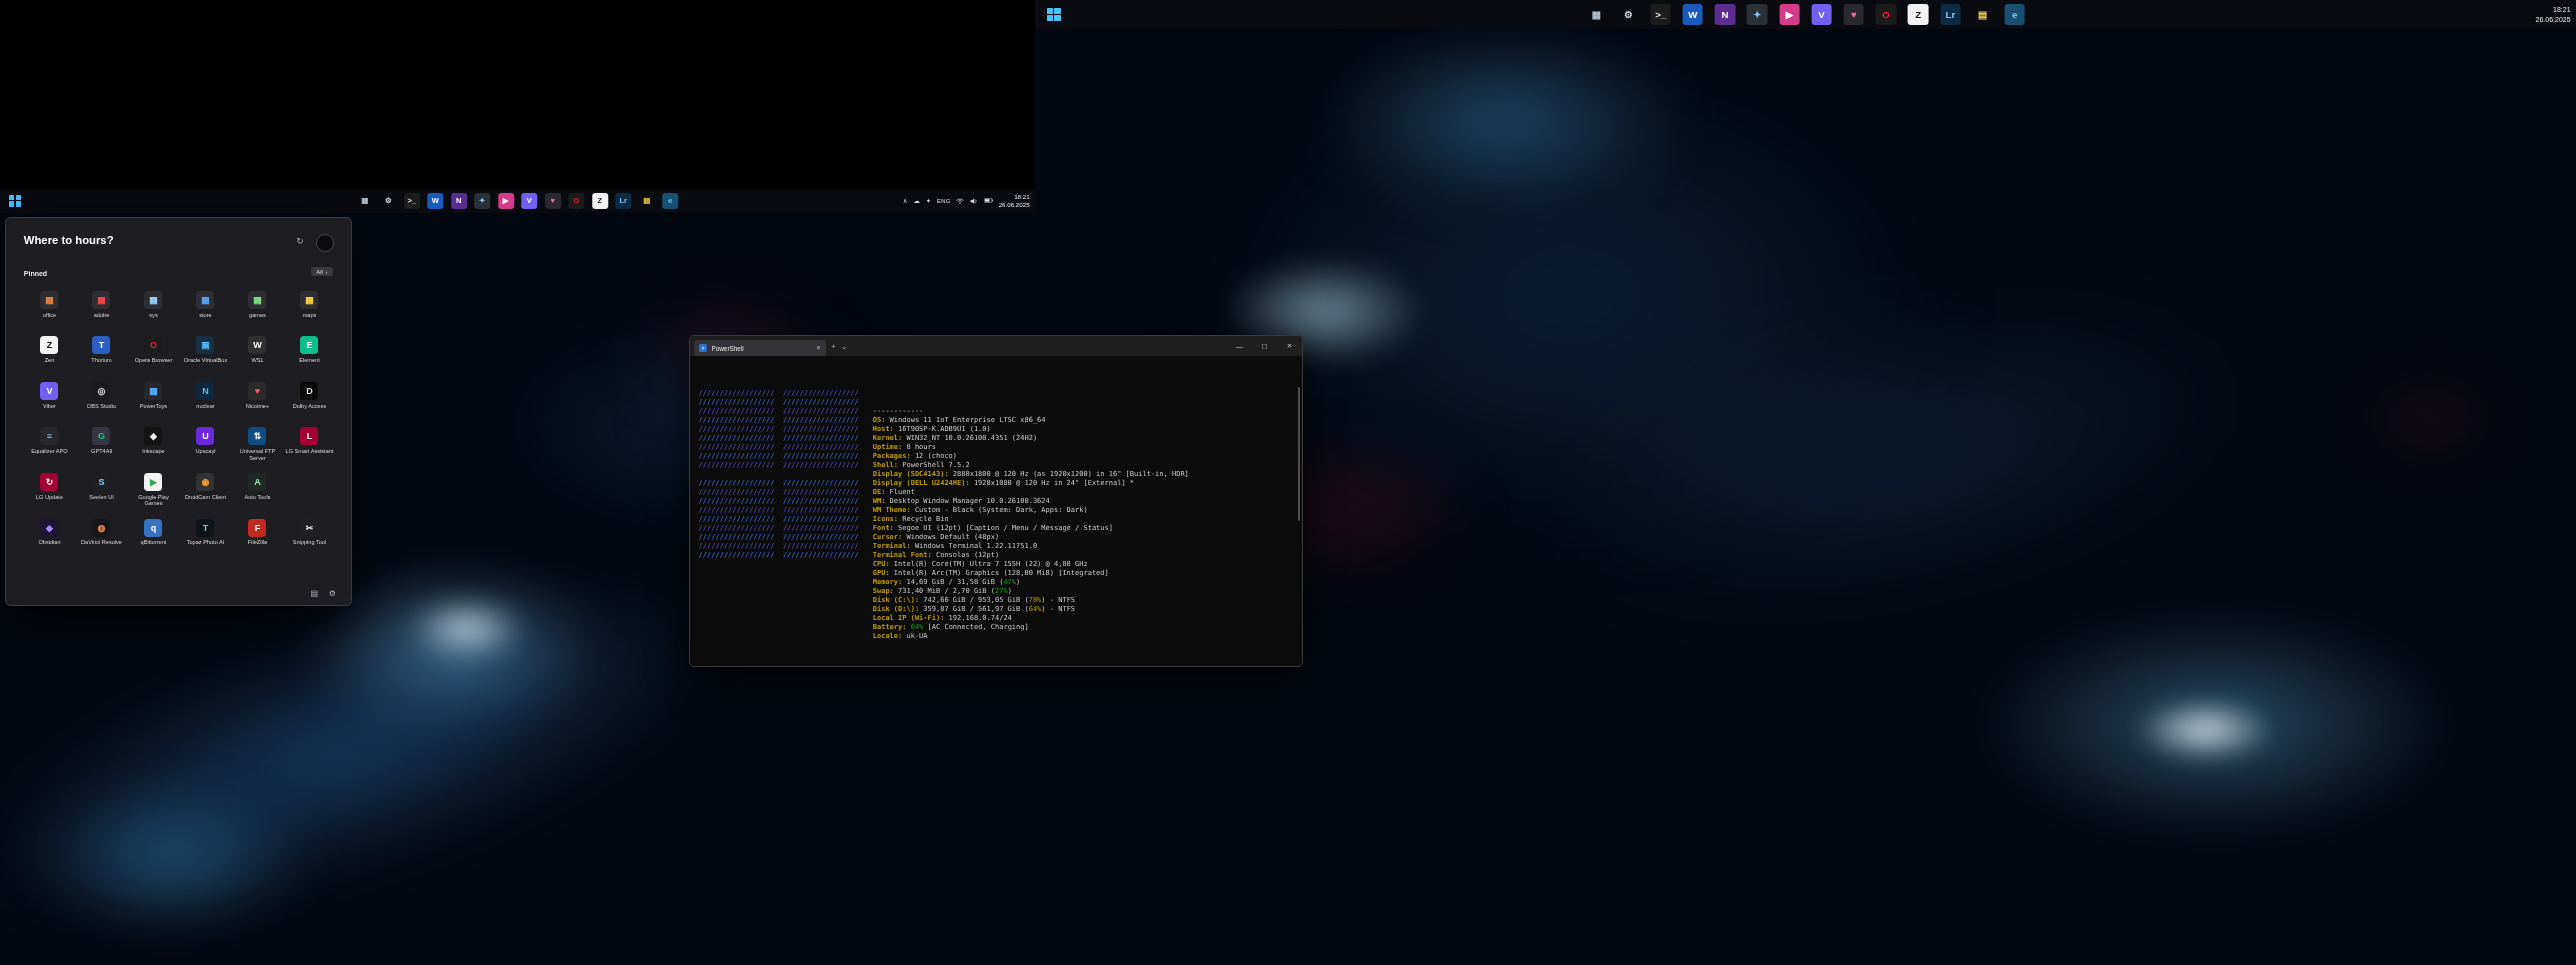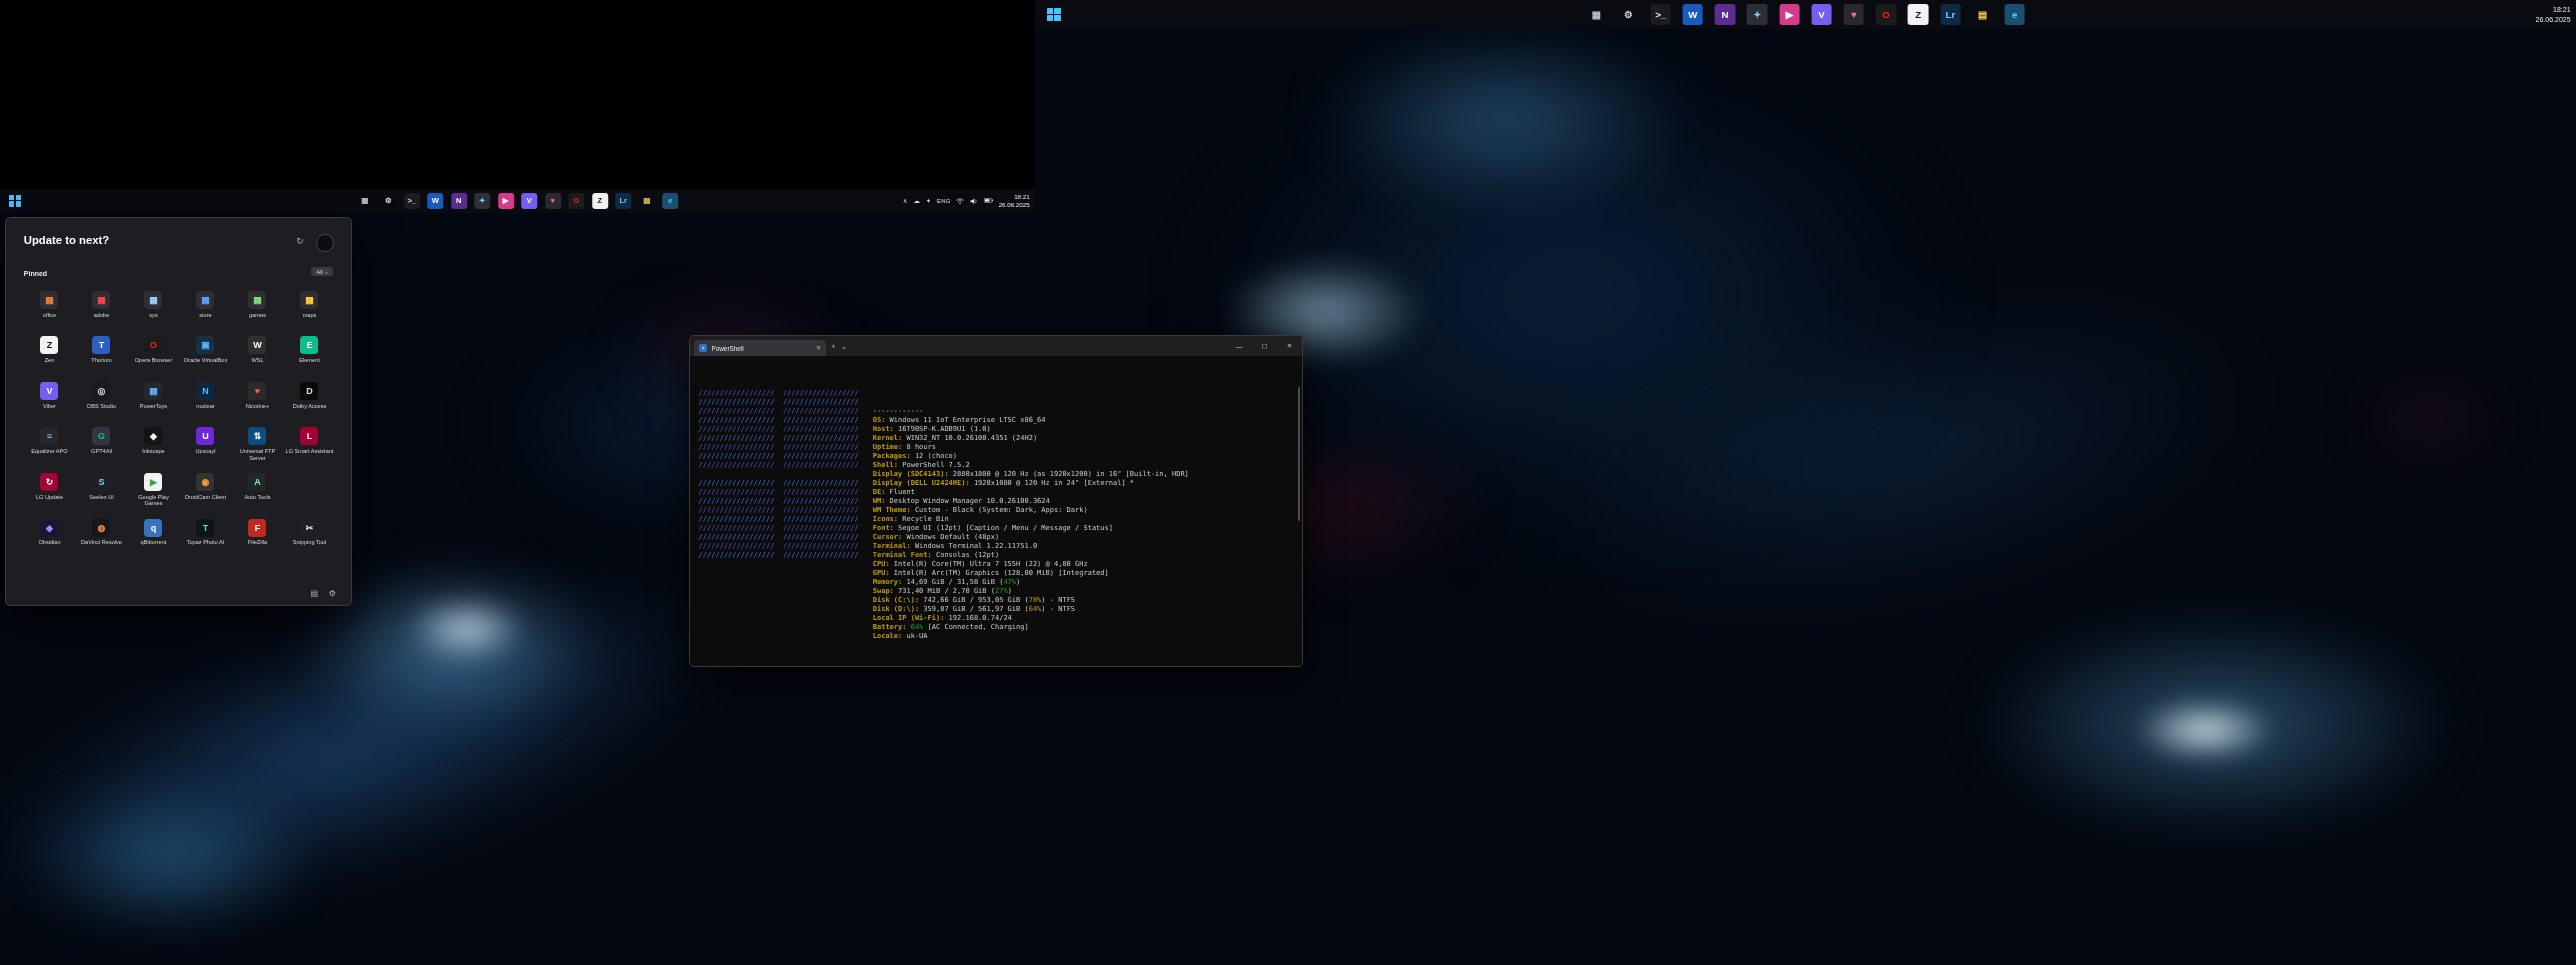--- a/index.html
+++ b/index.html
@@ -201,21 +201,21 @@
           </svg>
         </span>
       <div class="clock">
         <div>18:21</div>
         <div>26.06.2025</div>
       </div>
     </div>
   </div>
 
   <div class="start-menu">
-    <div class="sm-title">Update to next?</div>
+    <div class="sm-title">Where to hours?</div>
     <div class="sm-refresh">↻</div>
     <div class="sm-avatar"></div>
     <div class="sm-pinned">Pinned</div>
     <div class="sm-all">
       <span>All</span>
       <span>›</span>
     </div>
     <div class="sm-grid">
 
     <div class="app">

